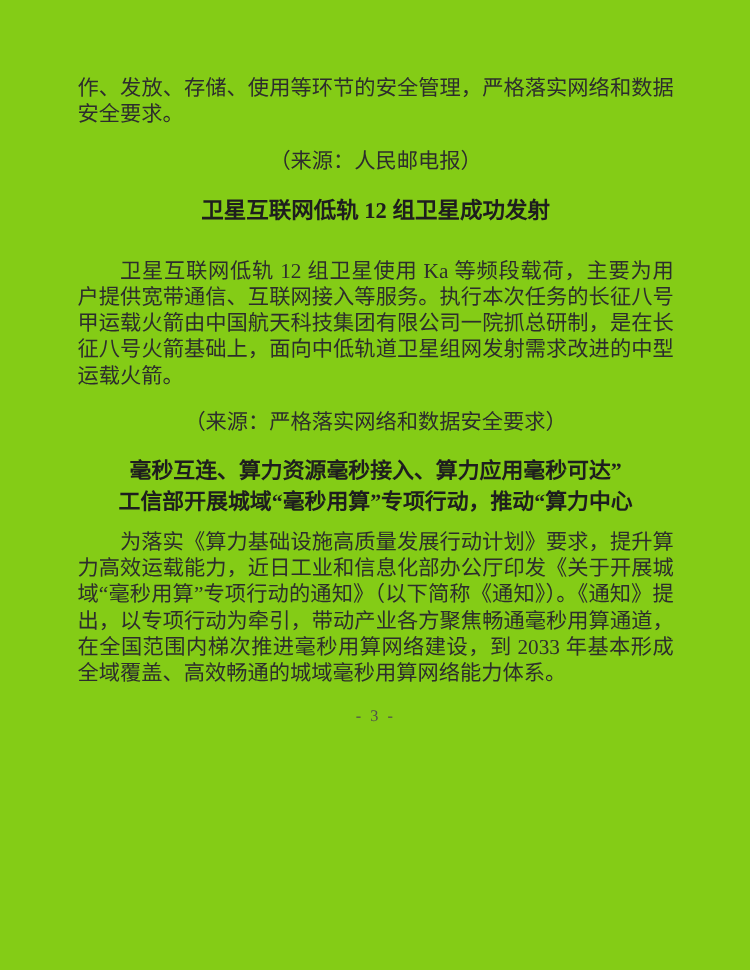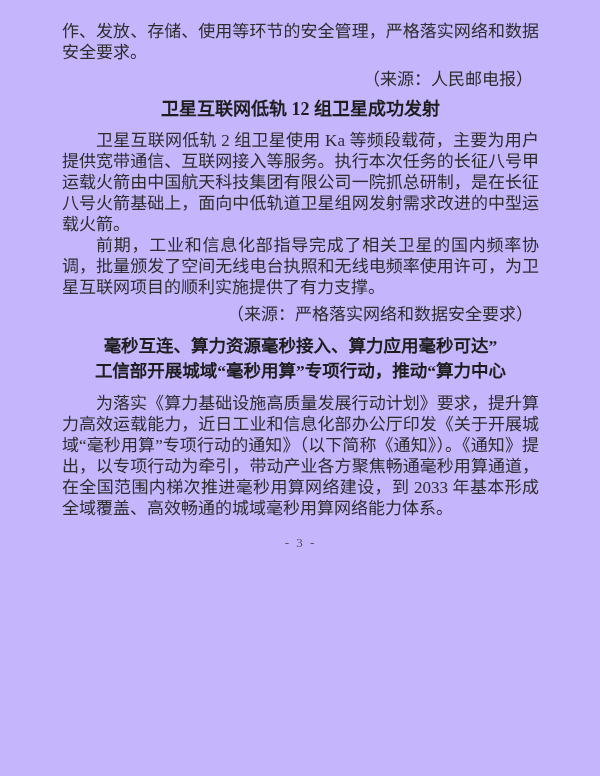--- a/index.html
+++ b/index.html
@@ -5,46 +5,46 @@
   html, body {
     margin: 0;
     padding: 0;
     background: #ffffff;
   }
   .page {
     position: relative;
     width: 600px;
     height: 776px;
     box-sizing: border-box;
-    background: #c4b5fd;
-    padding: 21px 61px 0 62px;
+    background: #84cc16;
+    padding: 60px 61px 0 62px;
     font-family: "Liberation Serif", "DejaVu Serif", serif;
     color: #2d2d2d;
     overflow: hidden;
   }
   .body-para {
     margin: 0;
     font-size: 17px;
     line-height: 21px;
     text-align: justify;
     text-justify: inter-ideograph;
     text-indent: 2em;
   }
   .body-para.no-indent {
     text-indent: 0;
   }
   .source-line {
-    margin: 6px;
+    margin: 16px;
     font-size: 17px;
     line-height: 21px;
-    text-align: right;
+    text-align: center;
     text-indent: 0;
   }
   .article-title {
-    margin: 5px 0 8px 0;
+    margin: 5px 0 25px 0;
     font-size: 18px;
     line-height: 26px;
     font-weight: 700;
     text-align: center;
     color: #1e1e1e;
   }
   .article-title.two-line {
     margin: 9px 0 9px 0;
     font-size: 17.5px;
     line-height: 25px;
@@ -66,22 +66,21 @@
 
 <div class="page">
 
   <section>
     <p class="body-para no-indent">作、发放、存储、使用等环节的安全管理，严格落实网络和数据安全要求。</p>
     <p class="source-line">（来源：人民邮电报）</p>
   </section>
 
   <section>
     <h2 class="article-title">卫星互联网低轨 12 组卫星成功发射</h2>
-    <p class="body-para">卫星互联网低轨 2 组卫星使用 Ka 等频段载荷，主要为用户提供宽带通信、互联网接入等服务。执行本次任务的长征八号甲运载火箭由中国航天科技集团有限公司一院抓总研制，是在长征八号火箭基础上，面向中低轨道卫星组网发射需求改进的中型运载火箭。</p>
-    <p class="body-para">前期，工业和信息化部指导完成了相关卫星的国内频率协调，批量颁发了空间无线电台执照和无线电频率使用许可，为卫星互联网项目的顺利实施提供了有力支撑。</p>
+    <p class="body-para">卫星互联网低轨 12 组卫星使用 Ka 等频段载荷，主要为用户提供宽带通信、互联网接入等服务。执行本次任务的长征八号甲运载火箭由中国航天科技集团有限公司一院抓总研制，是在长征八号火箭基础上，面向中低轨道卫星组网发射需求改进的中型运载火箭。</p>
     <p class="source-line">（来源：严格落实网络和数据安全要求）</p>
   </section>
 
   <section>
     <h2 class="article-title two-line">
       <span class="title-line">毫秒互连、算力资源毫秒接入、算力应用毫秒可达”</span>
       <span class="title-line">工信部开展城域“毫秒用算”专项行动，推动“算力中心</span>
     </h2>
     <p class="body-para">为落实《算力基础设施高质量发展行动计划》要求，提升算力高效运载能力，近日工业和信息化部办公厅印发《关于开展城域“毫秒用算”专项行动的通知》（以下简称《通知》）。《通知》提出，以专项行动为牵引，带动产业各方聚焦畅通毫秒用算通道，在全国范围内梯次推进毫秒用算网络建设，到 2033 年基本形成全域覆盖、高效畅通的城域毫秒用算网络能力体系。</p>
   </section>

